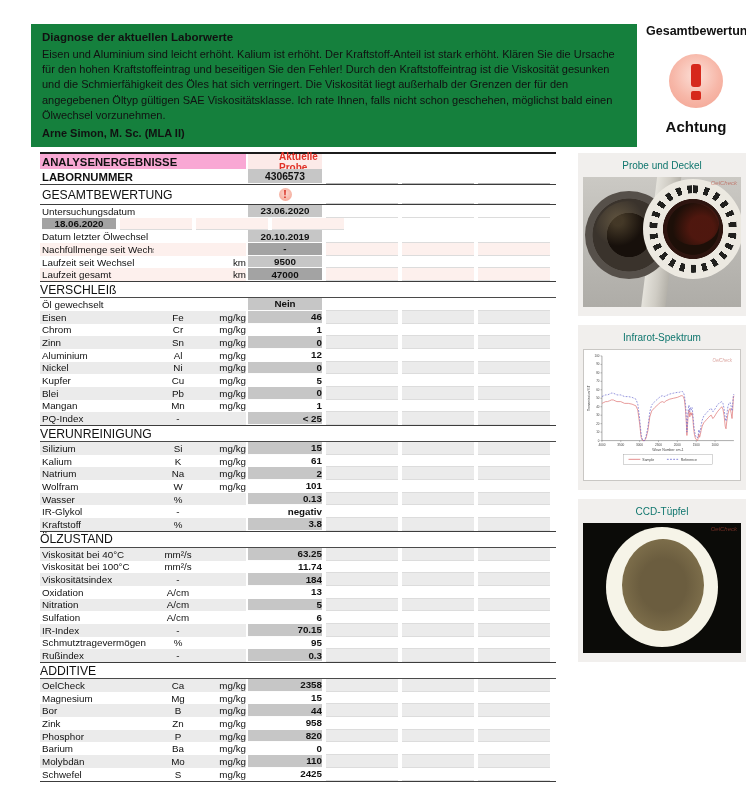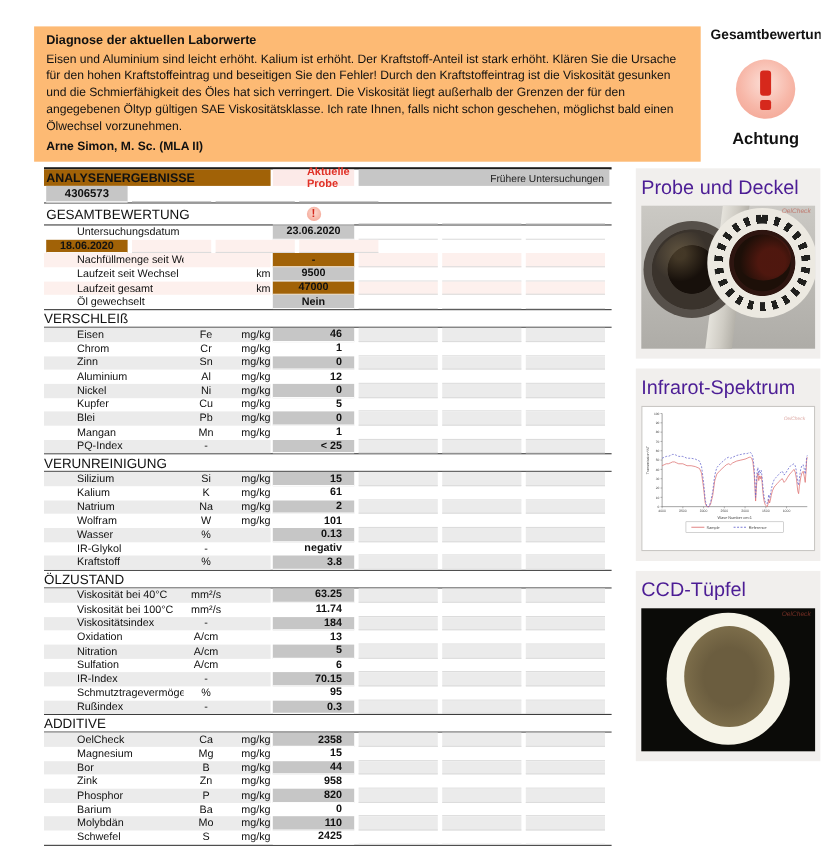--- a/index.html
+++ b/index.html
@@ -4,56 +4,56 @@
 <style>
   html,body{margin:0;padding:0;}
   body{
     width:746px;height:787px;position:relative;background:#ffffff;
     font-family:"Liberation Sans","DejaVu Sans",sans-serif;color:#111;
     overflow:hidden;
   }
   
   #diagnosis{
     position:absolute;left:31px;top:24px;width:606px;height:123px;
-    background:#fdba74;box-sizing:border-box;padding:7px 11px;
+    background:#15803d;box-sizing:border-box;padding:7px 11px;
   }
   #diagnosis .d-title{font-weight:bold;font-size:11.5px;margin-bottom:4px;}
   #diagnosis .d-body{font-size:11px;line-height:1.38;}
   #diagnosis .d-sig{font-weight:bold;font-size:11px;margin-top:4px;}
   
   #overall{position:absolute;left:646px;top:24px;width:100px;text-align:center;}
   #overall .o-title{font-weight:bold;font-size:12.5px;white-space:nowrap;}
   .warn-circle{
     width:54px;height:54px;border-radius:50%;margin:16px auto 10px auto;
     background:radial-gradient(circle at 50% 40%, #fcdfd7 0%, #f7b7a8 55%, #f2a08e 100%);
     position:relative;
   }
   .warn-circle .bar{position:absolute;left:22px;top:10px;width:10px;height:23px;background:#d6281c;border-radius:3px;}
   .warn-circle .dot{position:absolute;left:22px;top:37px;width:10px;height:9px;background:#d6281c;border-radius:2px;}
   #overall .o-status{font-weight:bold;font-size:15px;margin-top:2px;}
   
   #analysis-table{position:absolute;left:40px;top:152px;width:516px;font-size:9.8px;}
   .trow{display:flex;align-items:center;height:12.7px;}
   .lbl{width:206px;display:flex;height:100%;align-items:center;box-sizing:border-box;padding-left:2px;}
-  .l-name{width:112px;white-space:nowrap;overflow:hidden;margin-left:28px;}
+  .l-name{width:112px;white-space:nowrap;overflow:hidden;}
   .l-sym{width:48px;white-space:nowrap;text-align:center;}
   .l-unit{width:44px;white-space:nowrap;text-align:right;}
   .val{
     width:74px;margin-left:2px;height:100%;font-weight:bold;
     display:flex;align-items:center;justify-content:center;box-sizing:border-box;
     border-bottom:1px solid rgba(255,255,255,.95);
   }
-  .val.num{justify-content:flex-end;padding-right:11px;}
+  .val.num{justify-content:flex-end;}
   .c{width:72px;margin-left:4px;height:100%;box-sizing:border-box;border-bottom:1px solid #dcdcdc;}
   .stripe .lbl,.stripe .c{background:#ebebeb;}
   .pinkrow .lbl,.pinkrow .c{background:#fdf0ed;}
   .val.gray{background:#c6c6c6;}
-  .val.orange{background:#a16207;}
+  .val.orange{background:#a3a3a3;}
   .thead{height:15px;border-top:2px solid #1c1c1c;}
-  .thead .headlbl{background:#a16207;font-weight:bold;font-size:11.3px;}
+  .thead .headlbl{background:#f9a8d4;font-weight:bold;font-size:11.3px;}
   .thead .cur{background:#fceae8;color:#e03127;font-weight:bold;font-size:10px;border-bottom:none;padding-left:31px;}
   .histband{
     width:228px;margin-left:4px;height:100%;background:#c6c6c6;box-sizing:border-box;
     display:flex;align-items:center;justify-content:flex-end;padding-right:5px;
     font-size:9.3px;color:#222;
   }
   .labrow{height:15px;border-bottom:1.5px solid #3c3c3c;}
   .labrow .lbl{font-weight:bold;font-size:11.3px;}
   .labrow .val{font-size:10.3px;}
   .labrow .c{border-bottom:1px solid #b5b5b5;}
@@ -63,21 +63,21 @@
   .mini-icon{
     display:inline-block;width:13px;height:13px;border-radius:50%;
     background:radial-gradient(circle at 50% 42%, #fbd4ca 10%, #f5ab9b 75%);
     color:#d6281c;font-weight:bold;font-size:10.5px;line-height:13px;text-align:center;
   }
   .stitle{height:15px;border-top:1.5px solid #3c3c3c;border-bottom:1px solid #4a4a4a;font-size:12.2px;}
   .tend{border-top:1.5px solid #3c3c3c;height:0;}
   
   #sidebar{position:absolute;left:578px;top:153px;width:168px;}
   .panel{background:#f1efed;margin-bottom:9px;padding:4px 5px 9px 5px;box-sizing:border-box;}
-  .panel-title{font-size:18px;color:#4c1d95;margin:3px 0 6px 0;}
+  .panel-title{text-align:center;font-size:10px;color:#0f766e;margin:3px 0 6px 0;}
   .photo{position:relative;width:158px;height:130px;margin:0 auto;overflow:hidden;}
   .wm{position:absolute;top:3px;right:4px;font-size:6px;color:rgba(185,70,55,0.6);font-style:italic;z-index:5;}
   
   .photo-lid{background:linear-gradient(180deg,#cbc9c4 0%,#b9b7b2 60%,#aeaca7 100%);}
   .metal-strip{
     position:absolute;left:66px;top:-8px;width:24px;height:150px;
     background:linear-gradient(90deg,#e5e3dc 0%,#cfccc4 55%,#b4b1a9 100%);
     transform:rotate(7deg);
   }
   .jar-outer{position:absolute;left:2px;top:14px;width:88px;height:88px;border-radius:50%;
@@ -116,23 +116,23 @@
     <div class="bar"></div>
     <div class="dot"></div>
   </div>
   <div class="o-status">Achtung</div>
 </div>
 
 <div id="analysis-table">
     <div class="trow thead">
       <div class="lbl headlbl">ANALYSENERGEBNISSE</div>
       <div class="val cur">Aktuelle Probe</div>
-      <div class="histband">Frühere Untersuchungen</div>
     </div>
     <div class="trow labrow">
+      <div class="lbl">LABORNUMMER</div>
       <div class="val gray">4306573</div>
       <div class="c"></div>
       <div class="c"></div>
       <div class="c"></div>
     </div>
     <div class="trow overallrow">
       <div class="lbl">GESAMTBEWERTUNG</div>
       <div class="val">
         <span class="mini-icon">!</span>
       </div>
@@ -150,20 +150,31 @@
       <div class="c"></div>
       <div class="c"></div>
       <div class="c"></div>
     </div>
     <div class="trow pinkrow">
       <div class="val orange">18.06.2020</div>
       <div class="c"></div>
       <div class="c"></div>
       <div class="c"></div>
     </div>
+    <div class="trow">
+      <div class="lbl">
+        <span class="l-name">Datum letzter Ölwechsel</span>
+        <span class="l-sym"></span>
+        <span class="l-unit"></span>
+      </div>
+      <div class="val gray">20.10.2019</div>
+      <div class="c"></div>
+      <div class="c"></div>
+      <div class="c"></div>
+    </div>
     <div class="trow pinkrow">
       <div class="lbl">
         <span class="l-name">Nachfüllmenge seit Wechsel</span>
         <span class="l-sym"></span>
         <span class="l-unit"></span>
       </div>
       <div class="val orange">-</div>
       <div class="c"></div>
       <div class="c"></div>
       <div class="c"></div>
@@ -183,33 +194,33 @@
       <div class="lbl">
         <span class="l-name">Laufzeit gesamt</span>
         <span class="l-sym"></span>
         <span class="l-unit">km</span>
       </div>
       <div class="val orange">47000</div>
       <div class="c"></div>
       <div class="c"></div>
       <div class="c"></div>
     </div>
+    <div class="trow stitle">
+      <span>VERSCHLEIß</span>
+    </div>
     <div class="trow">
       <div class="lbl">
         <span class="l-name">Öl gewechselt</span>
         <span class="l-sym"></span>
         <span class="l-unit"></span>
       </div>
       <div class="val gray">Nein</div>
       <div class="c"></div>
       <div class="c"></div>
       <div class="c"></div>
-    </div>
-    <div class="trow stitle">
-      <span>VERSCHLEIß</span>
     </div>
     <div class="trow stripe">
       <div class="lbl">
         <span class="l-name">Eisen</span>
         <span class="l-sym">Fe</span>
         <span class="l-unit">mg/kg</span>
       </div>
       <div class="val num gray">46</div>
       <div class="c"></div>
       <div class="c"></div>

